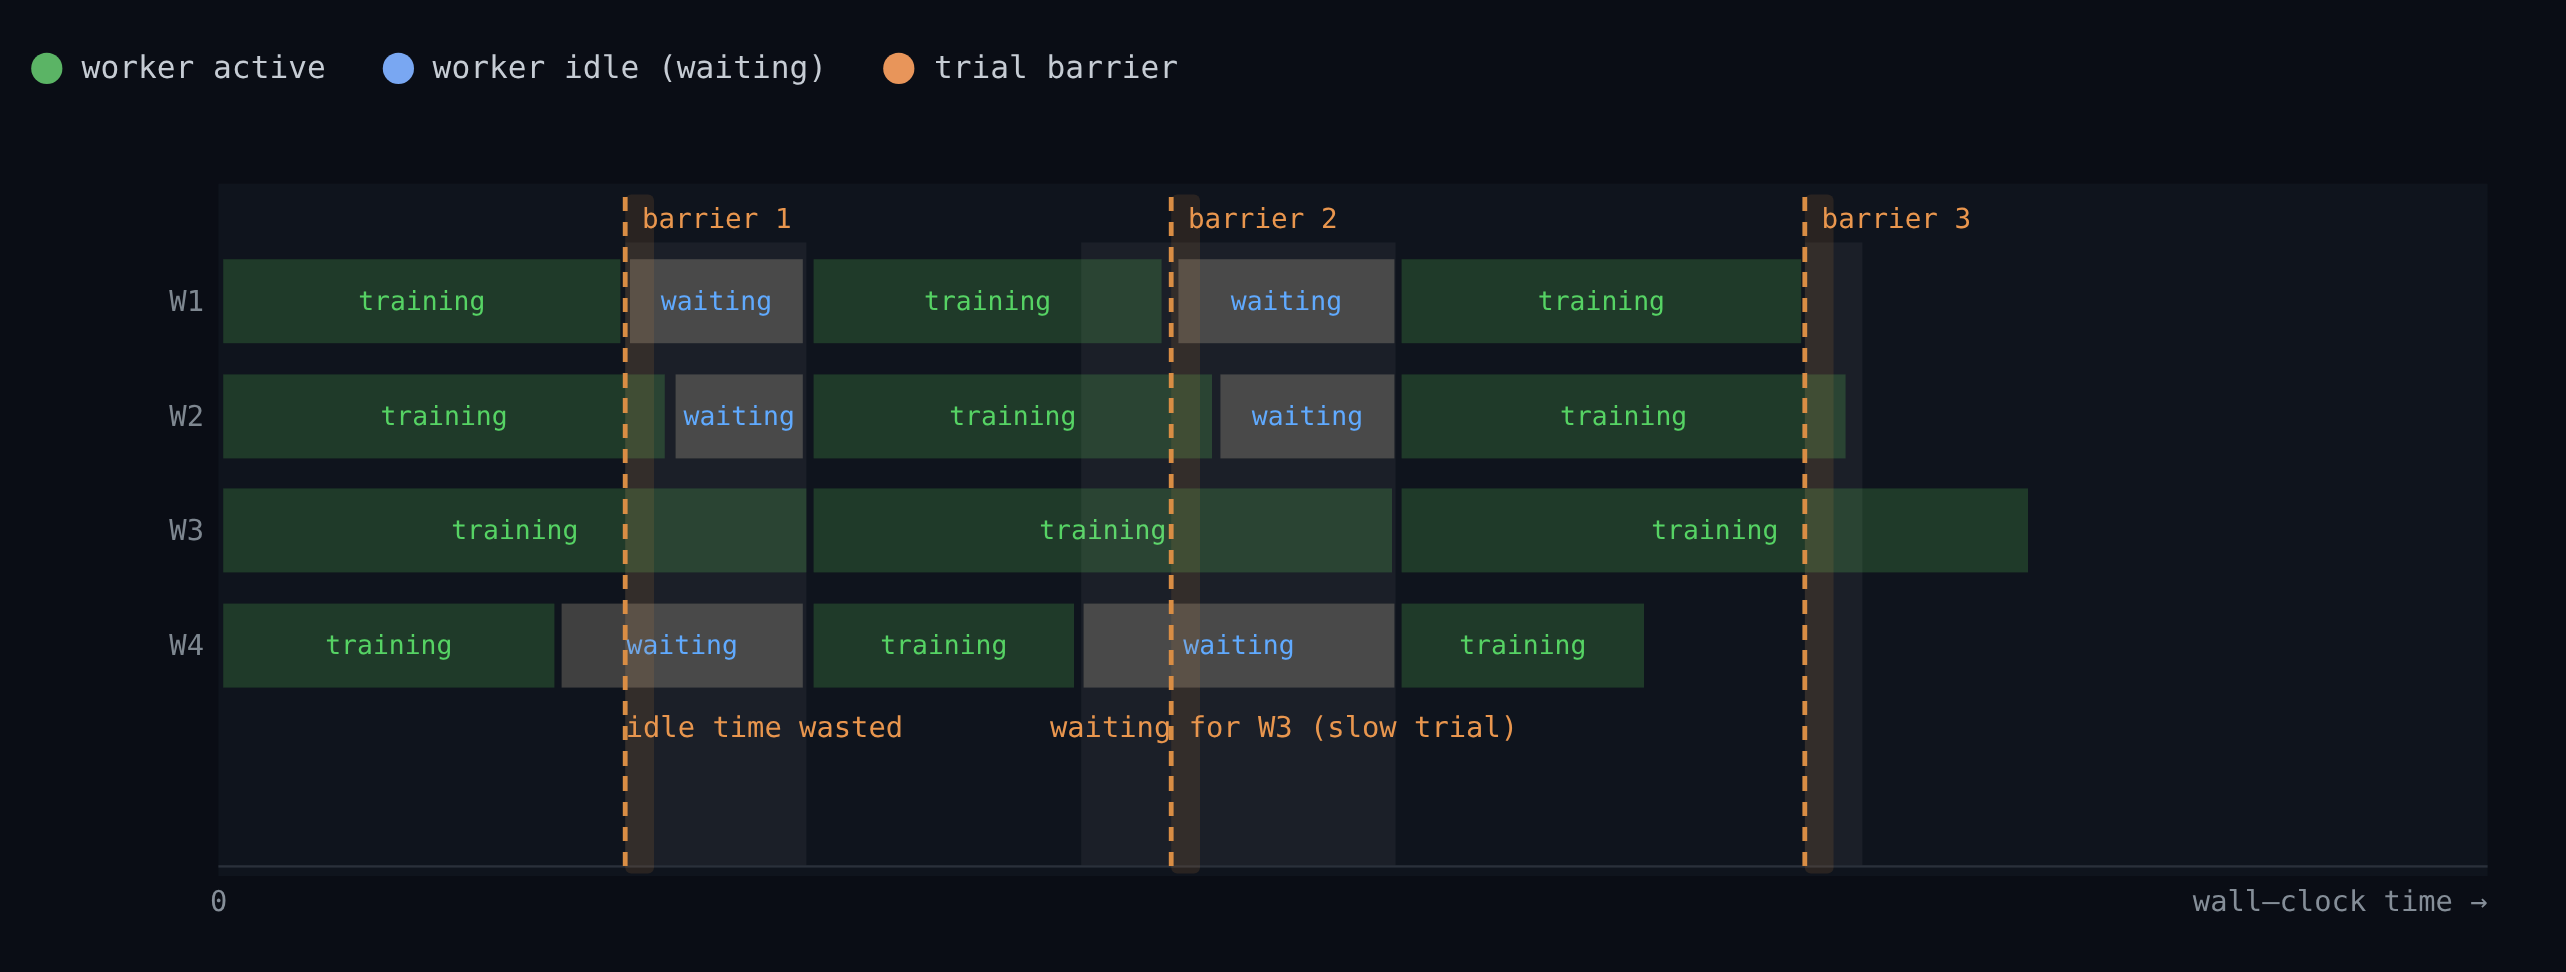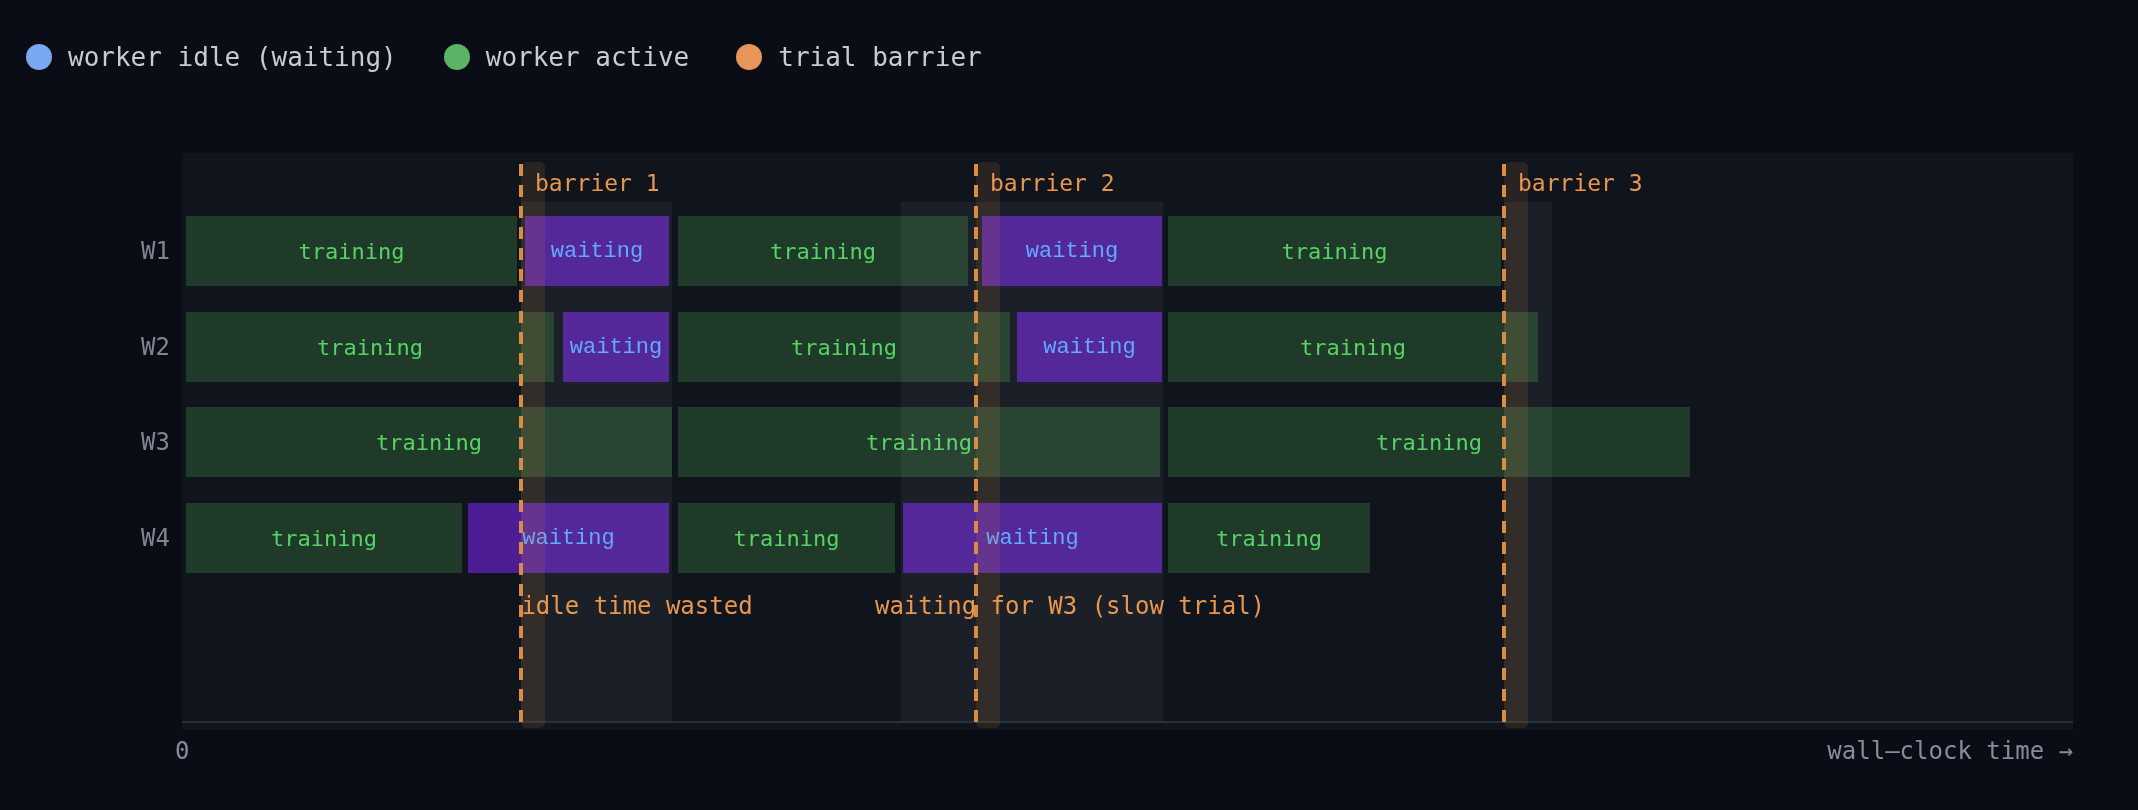--- a/index.html
+++ b/index.html
@@ -23,21 +23,21 @@
   .row-label{
     position:absolute;width:44px;text-align:right;
     font-size:24px;color:#7e8790;line-height:24px;
   }
   .segment{
     position:absolute;height:70px;border-radius:0;
     display:flex;align-items:center;justify-content:center;
     font-size:22px;white-space:pre;
   }
   .segment.training{background:#1f3a29;color:#56d364;}
-  .segment.waiting{background:#4c1d95;color:#58a6ff;font-family:Liberation Mono, monospace;}
+  .segment.waiting{background:#404040;color:#58a6ff;}
   .vspan{position:absolute;background:rgba(255,255,255,0.05);}
   .barrier-band{position:absolute;width:24px;border-radius:5px;background:rgba(217,140,63,0.13);}
   .barrier-line{
     position:absolute;width:4px;
     background-image:repeating-linear-gradient(to bottom,
       #d98d44 0px,#d98d44 12px,transparent 12px,transparent 21px);
   }
   .barrier-label{
     position:absolute;font-size:23px;color:#e9964e;line-height:23px;white-space:pre;
   }
@@ -47,26 +47,26 @@
   }
   .axis-text{position:absolute;font-size:24px;color:#858e98;line-height:26px;white-space:pre;}
 </style>
 </head>
 <body>
 
 <div id="app">
 
   <div id="legend">
       <div class="legend-item">
+        <div class="legend-dot" style="background: rgb(91, 180, 101);"></div>
+        <div class="legend-label">worker active</div>
+      </div>
+      <div class="legend-item">
         <div class="legend-dot" style="background: rgb(121, 167, 242);"></div>
         <div class="legend-label">worker idle (waiting)</div>
-      </div>
-      <div class="legend-item">
-        <div class="legend-dot" style="background: rgb(91, 180, 101);"></div>
-        <div class="legend-label">worker active</div>
       </div>
       <div class="legend-item">
         <div class="legend-dot" style="background: rgb(232, 149, 90);"></div>
         <div class="legend-label">trial barrier</div>
       </div>
     </div>
 
   <div id="chart">
     <div id="plot-bg" style="left: 182px; top: 153px; width: 1891px; height: 577px;"></div>
     <div id="axis-line" style="left: 182px; top: 721px; width: 1891px;"></div>

